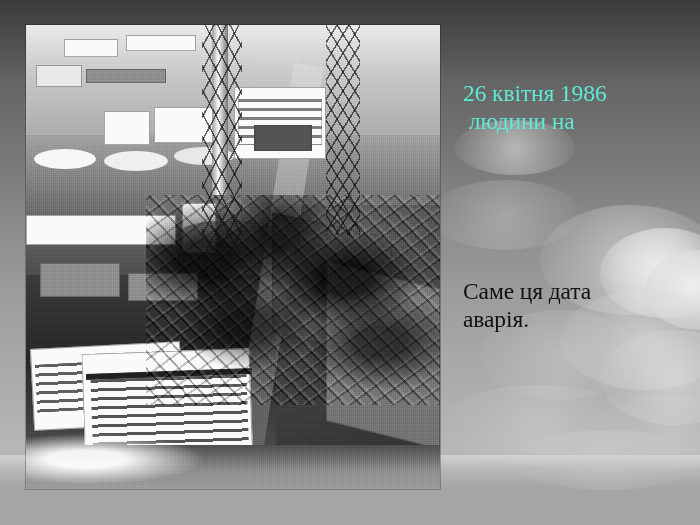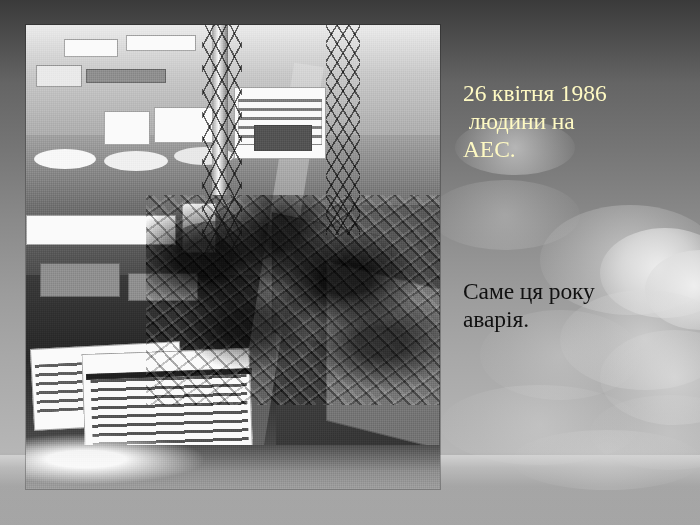--- a/index.html
+++ b/index.html
@@ -175,21 +175,21 @@
     left: 463px;
     width: 232px;
   }
   .line {
     font-size: 23.5px;
     line-height: 28px;
     white-space: pre;
     letter-spacing: -0.1px;
   }
   #red-block { top: 79px; }
-  #red-block .line { color: #fef9c3; }
+  #red-block .line { color: #5eead4; }
   #black-block { top: 277px; }
   #black-block .line { color: #111111; }
 </style>
 </head>
 <body>
 
 <div id="slide">
 
   <div class="sky-base"></div>
 
@@ -253,21 +253,20 @@
                 background:linear-gradient(to bottom,#5a5a5a,#8e8e8e 60%,#9a9a9a);"></div>
     <div class="lyr" style="left:0; top:404px; width:200px; height:60px;
                 background:radial-gradient(ellipse at 30% 50%, rgba(245,245,245,.85) 0 20%, rgba(0,0,0,0) 60%);"></div>
 
     <div class="lyr grain"></div>
   </div>
 
   <div class="textcol" id="red-block">
     <div class="line">26 квітня 1986</div>
     <div class="line"> людини на</div>
-    <div class="line">АЕС.</div>
   </div>
 
   <div class="textcol" id="black-block">
-    <div class="line">Саме ця року</div>
+    <div class="line">Саме ця дата</div>
     <div class="line">аварія.</div>
   </div>
 
 </div>
 
 </body></html>

